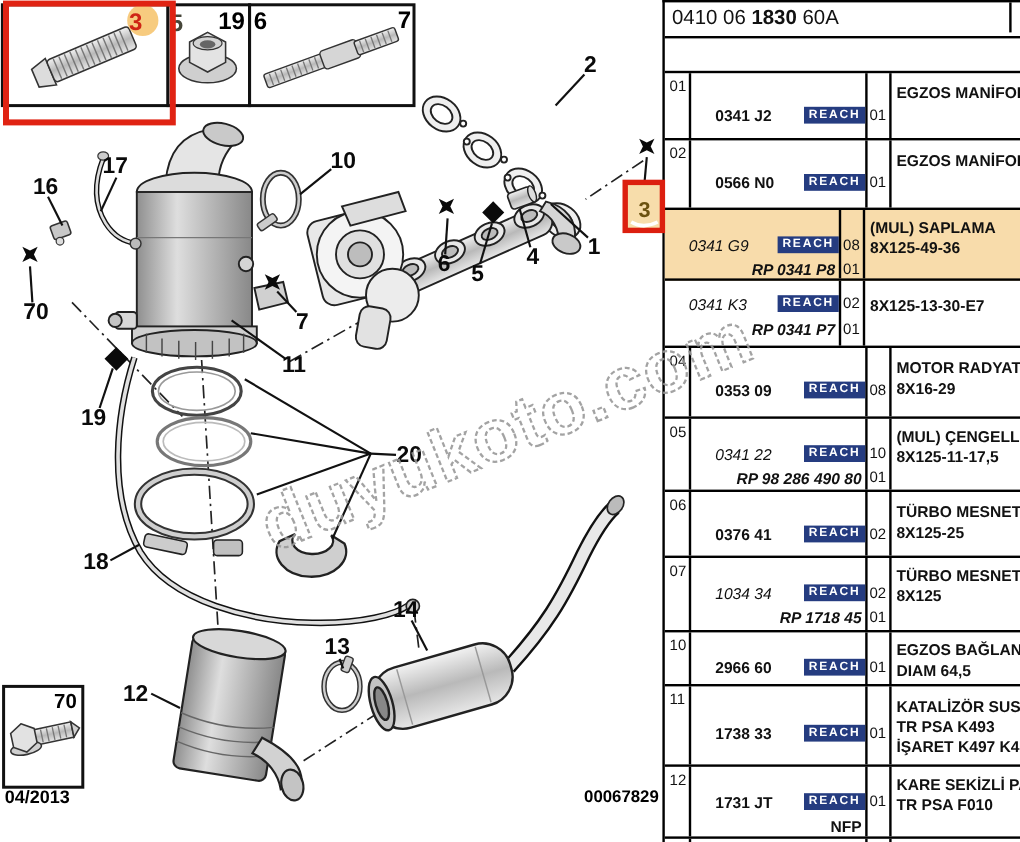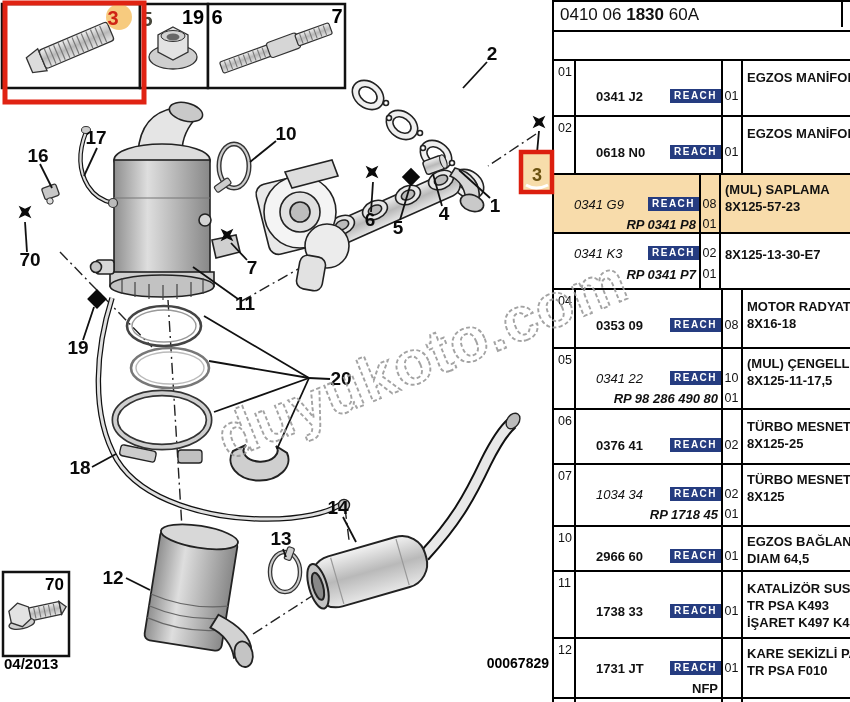--- a/index.html
+++ b/index.html
@@ -64,32 +64,32 @@
         <span class="q1">01</span>
       </div>
         </div>
     </div>
 
     <div class="grp">
       <div class="noc">02</div>
       <div class="subs">
           <div class="sub" style="height:56px">
         <span class="desc">EGZOS MANİFOLD</span>
-        <span class="code">0618 N0</span>
+        <span class="code">0566 N0</span>
         <span class="badge">REACH</span>
         <span class="q1">01</span>
       </div>
         </div>
     </div>
 
     <div class="grp">
       <div class="hlband"></div>
       <div class="subs">
         <div class="sub wrp" style="height:57px">
-          <span class="desc"><span>(MUL) SAPLAMA</span><br><span>8X125-57-23</span></span>
+          <span class="desc"><span>(MUL) SAPLAMA</span><br><span>8X125-49-36</span></span>
           <span class="code it">0341 G9</span>
           <span class="badge">REACH</span>
           <span class="rp">RP 0341 P8</span>
           <span class="q1">08</span>
           <span class="q2">01</span>
         </div>
         <div class="sub mid" style="height:54px">
           <span class="desc">8X125-13-30-E7</span>
           <span class="code it">0341 K3</span>
           <span class="badge" style="top:12px">REACH</span>
@@ -97,21 +97,21 @@
           <span class="q1">02</span>
           <span class="q2">01</span>
         </div>
       </div>
     </div>
 
     <div class="grp">
       <div class="noc">04</div>
       <div class="subs">
           <div class="sub" style="height:57px">
-        <span class="desc"><span>MOTOR RADYATÖR</span><br><span>8X16-18</span></span>
+        <span class="desc"><span>MOTOR RADYATÖR</span><br><span>8X16-29</span></span>
         <span class="code">0353 09</span>
         <span class="badge">REACH</span>
         <span class="q1">08</span>
       </div>
         </div>
     </div>
 
     <div class="grp">
       <div class="noc">05</div>
       <div class="subs">

